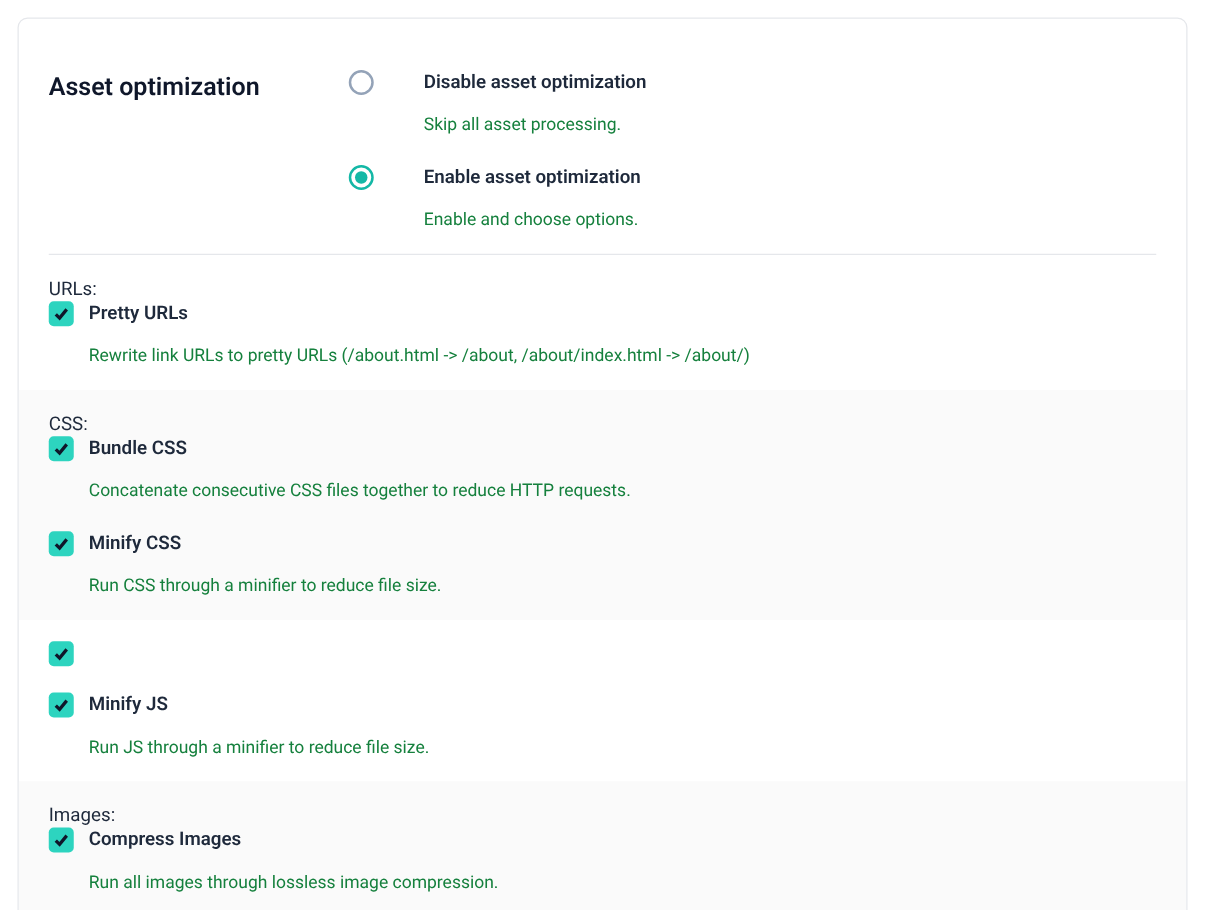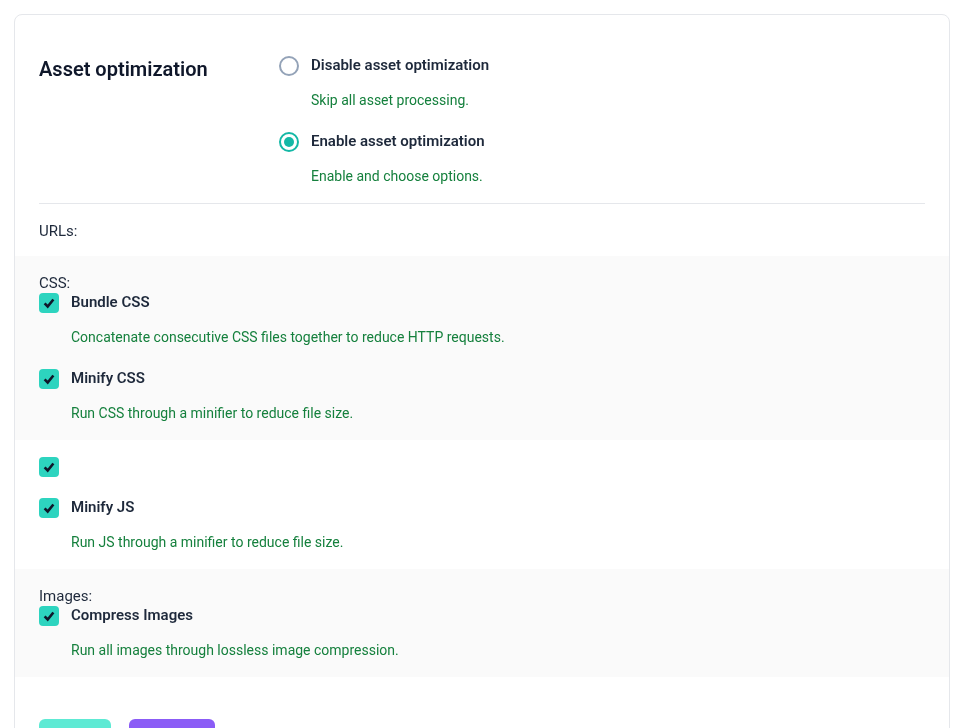--- a/index.html
+++ b/index.html
@@ -34,20 +34,21 @@
     padding-top: 2px;
   }
   .options-col {
     flex: 1;
   }
   .radio-item {
     display: flex;
     align-items: flex-start;
     margin-bottom: 20px;
     cursor: pointer;
+    gap: 28px;
   }
   .radio-item:last-child { margin-bottom: 0; }
   .radio-circle {
     width: 20px;
     height: 20px;
     border-radius: 50%;
     border: 2px solid #94a3b8;
     flex-shrink: 0;
     margin-right: 12px;
     margin-top: 1px;
@@ -189,20 +190,33 @@
             <div class="option-label">Enable asset optimization</div>
             <div class="option-desc">Enable and choose options.</div>
           </div>
         </div>
 
       </div>
     </div>
 
     <div class="setting-row">
       <div class="setting-label">URLs:</div>
+      <div class="options-col">
+        <div class="checkbox-item">
+          <div class="checkbox-box">
+            <svg viewBox="0 0 16 16">
+                <polyline points="3 8.5 6.5 12 13 4"></polyline>
+              </svg>
+          </div>
+          <div>
+            <div class="option-label">Pretty URLs</div>
+            <div class="option-desc">Rewrite link URLs to pretty URLs (/about.html -&gt; /about, /about/index.html -&gt; /about/)</div>
+          </div>
+        </div>
+      </div>
     </div>
 
     <div class="setting-row alt">
       <div class="setting-label">CSS:</div>
       <div class="options-col">
         <div class="checkbox-item">
           <div class="checkbox-box">
             <svg viewBox="0 0 16 16">
                 <polyline points="3 8.5 6.5 12 13 4"></polyline>
               </svg>

